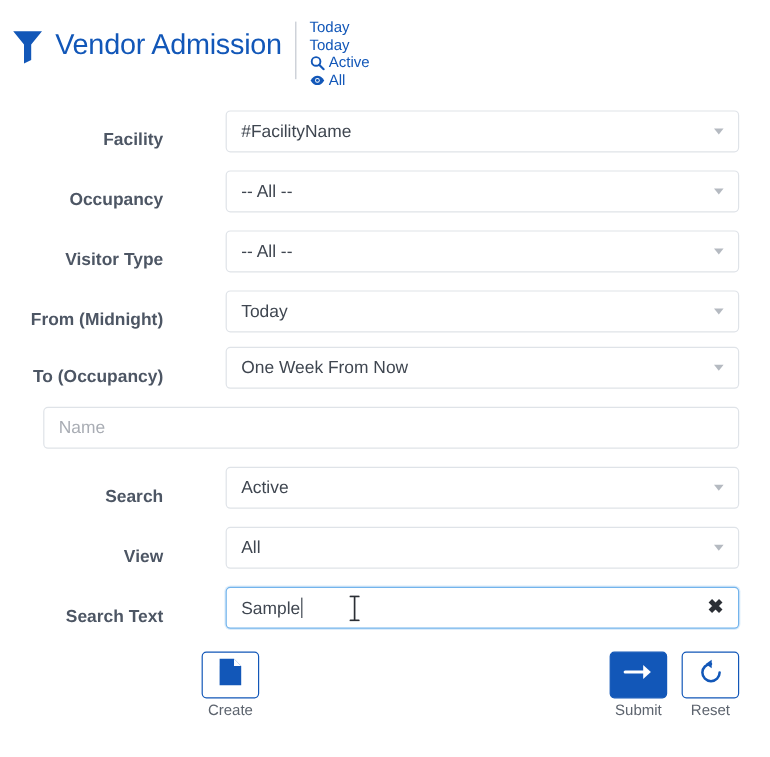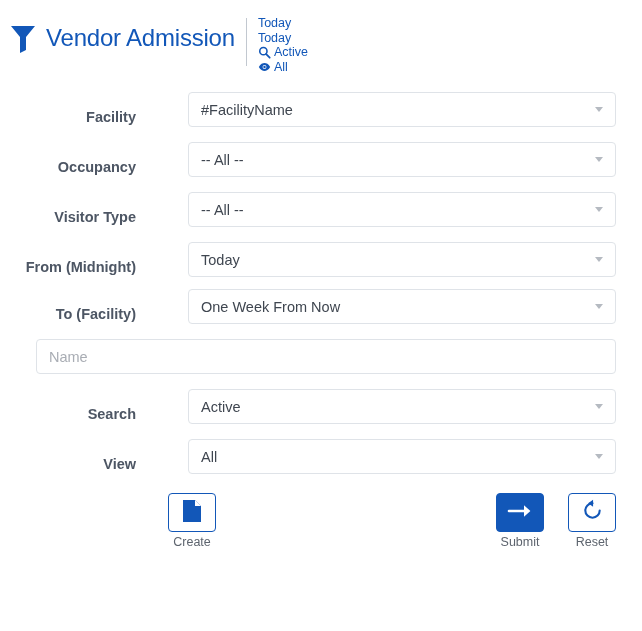--- a/index.html
+++ b/index.html
@@ -137,21 +137,21 @@
     cursor: pointer;
   }
 
   
   .btn-bar {
     display: flex;
     align-items: flex-start;
     padding: 4px 26px 0 168px;
   }
   .btn-left { display: flex; }
-  .btn-right { display: flex; gap: 24px; margin-left: auto; padding-left: 37px; }
+  .btn-right { display: flex; gap: 12px; margin-left: auto; padding-left: 37px; }
 
   .btn {
     width: 48px;
     text-align: center;
     cursor: pointer;
   }
   .btn-box {
     width: 48px;
     height: 39px;
     border-radius: 4px;
@@ -267,21 +267,21 @@
     <div class="label">From (Midnight)</div>
     <div class="control">
       <div class="field">
         <span class="value">Today</span>
         <span class="caret"></span>
       </div>
     </div>
   </div>
 
   <div class="form-row">
-    <div class="label">To (Facility)</div>
+    <div class="label">To (Occupancy)</div>
     <div class="control">
       <div class="field">
         <span class="value">One Week From Now</span>
         <span class="caret"></span>
       </div>
     </div>
   </div>
 
   <div class="form-row">
     <div class="control">
@@ -304,20 +304,35 @@
   <div class="form-row">
     <div class="label">View</div>
     <div class="control">
       <div class="field">
         <span class="value">All</span>
         <span class="caret"></span>
       </div>
     </div>
   </div>
 
+  <div class="form-row">
+    <div class="label">Search Text</div>
+    <div class="control">
+      <div class="field focused">
+        <span class="value"><span>Sample</span><span class="caretbar"></span></span>
+        <span class="clear-x">✖</span>
+      </div>
+
+      <span class="ibeam" style="left:138px; top:7px;">
+        <svg viewBox="0 0 11 22" width="11" height="22" aria-hidden="true">
+          <path d="M2 1 H9 M5.5 1 V21 M2 21 H9" stroke="#2b2f35" stroke-width="1.4" fill="none" stroke-linecap="round"></path>
+        </svg>
+      </span>
+    </div>
+  </div>
 
 </div>
 
 <div class="btn-bar">
 
   <div class="btn-left">
     <div class="btn">
       <div class="btn-box outline">
         <span>
           <svg viewBox="0 0 20 24" width="20" height="24" aria-hidden="true">

